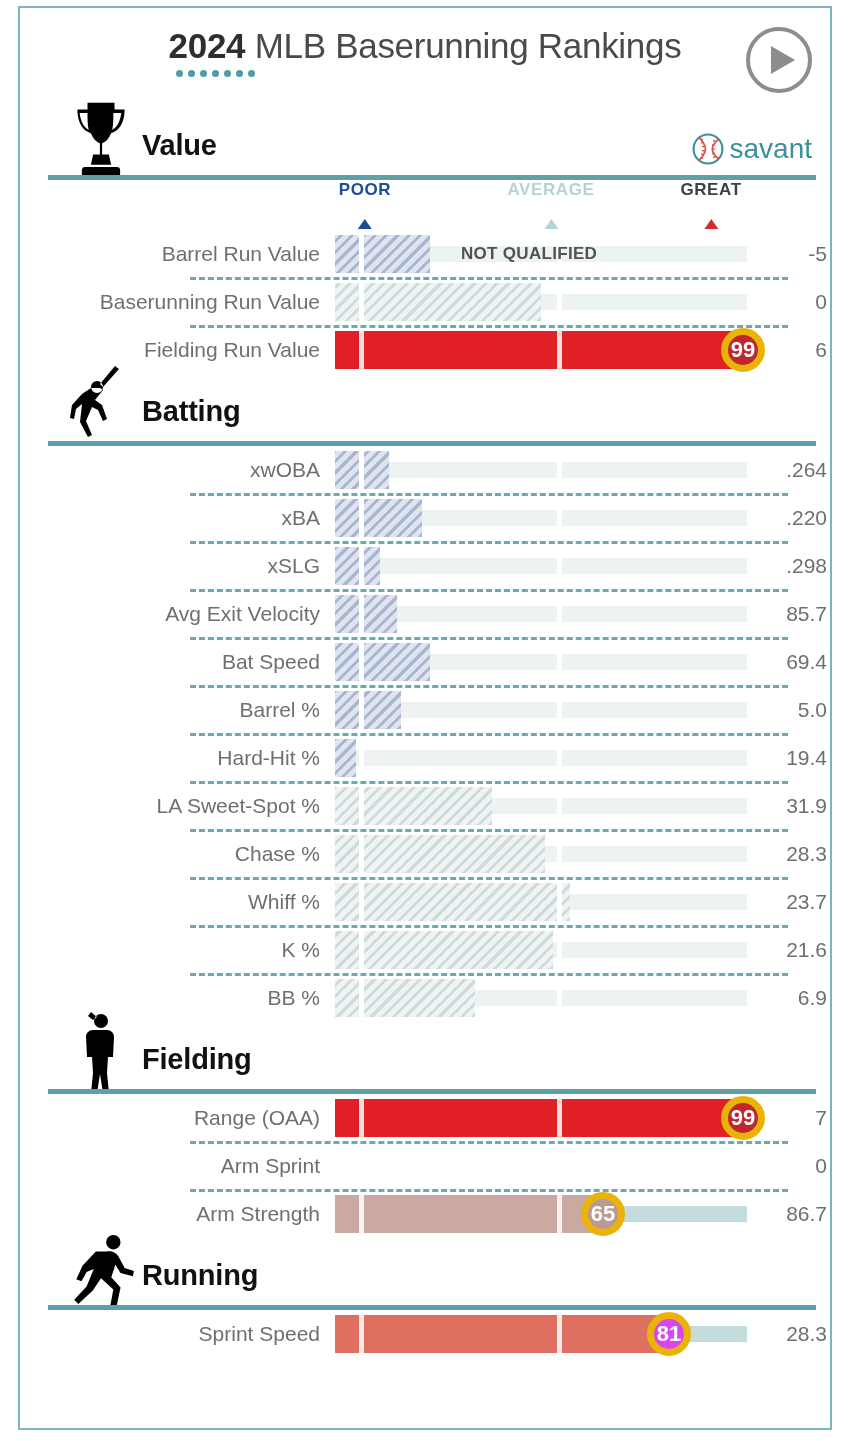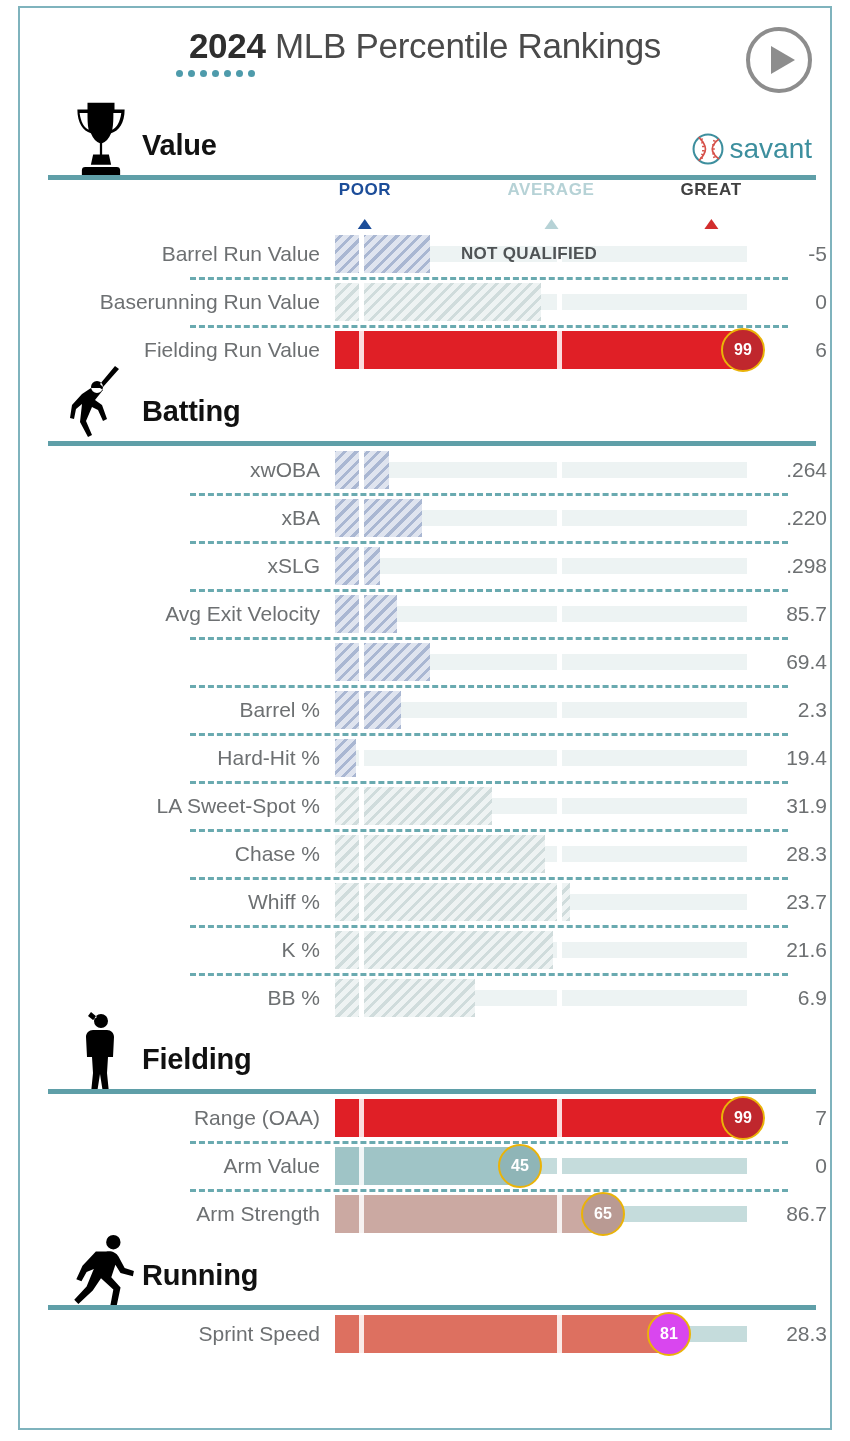--- a/index.html
+++ b/index.html
@@ -251,24 +251,24 @@
   .row .fill.hatch-gray .gap2 { background: #ffffff; opacity: 1; }
 
   .row .bubble {
     position: absolute;
     top: 50%;
     width: 44px;
     height: 44px;
     margin-top: -22px;
     margin-left: -22px;
     border-radius: 50%;
-    border: 2px solid #eab308;
+    border: 7px solid #eab308;
     box-sizing: border-box;
     color: #ffffff;
-    font-size: 16px;
+    font-size: 22px;
     font-weight: 700;
     display: flex;
     align-items: center;
     justify-content: center;
   }
   .row .val {
     position: absolute;
     left: 737px;
     width: 70px;
     top: 50%;
@@ -297,21 +297,21 @@
 </style>
 </head>
 <body>
 
 <div id="page">
   <div class="card">
 
     <div class="header">
       <div class="title-wrap">
         <div class="title">
-          <span class="year">2024</span><span class="rest"> MLB Percentile Rankings</span>
+          <span class="year">2024</span><span class="rest"> MLB Baserunning Rankings</span>
         </div>
       </div>
       <div class="dots">
         <span></span>
         <span></span>
         <span></span>
         <span></span>
         <span></span>
         <span></span>
         <span></span>
@@ -462,20 +462,21 @@
                 </div>
                 <div class="fill hatch-blue" style="width:62px">
                   <div class="gap1"></div>
                   <div class="gap2"></div>
                 </div>
               </div>
               <div class="val">85.7</div>
             </div>
             <div class="divider" style="top: 191px;"></div>
             <div class="row">
+              <div class="name">Bat Speed</div>
               <div class="track">
                 <div class="trackbg ">
                   <div class="gap1"></div>
                   <div class="gap2"></div>
                 </div>
                 <div class="fill hatch-blue" style="width:95px">
                   <div class="gap1"></div>
                   <div class="gap2"></div>
                 </div>
               </div>
@@ -487,21 +488,21 @@
               <div class="track">
                 <div class="trackbg ">
                   <div class="gap1"></div>
                   <div class="gap2"></div>
                 </div>
                 <div class="fill hatch-blue" style="width:66px">
                   <div class="gap1"></div>
                   <div class="gap2"></div>
                 </div>
               </div>
-              <div class="val">2.3</div>
+              <div class="val">5.0</div>
             </div>
             <div class="divider" style="top: 287px;"></div>
             <div class="row">
               <div class="name">Hard-Hit %</div>
               <div class="track">
                 <div class="trackbg ">
                   <div class="gap1"></div>
                   <div class="gap2"></div>
                 </div>
                 <div class="fill hatch-blue" style="width:21px">
@@ -609,32 +610,21 @@
                 <div class="fill" style="width:408px;background:#e01f26">
                   <div class="gap1"></div>
                   <div class="gap2"></div>
                 </div>
                 <div class="bubble" style="left:408px;background:#c0272d">99</div>
               </div>
               <div class="val">7</div>
             </div>
             <div class="divider" style="top: 47px;"></div>
             <div class="row">
-              <div class="name">Arm Value</div>
-              <div class="track">
-                <div class="trackbg colored">
-                  <div class="gap1"></div>
-                  <div class="gap2"></div>
-                </div>
-                <div class="fill" style="width:185px;background:#9fc4c6">
-                  <div class="gap1"></div>
-                  <div class="gap2"></div>
-                </div>
-                <div class="bubble" style="left:185px;background:#8fb5b7">45</div>
-              </div>
+              <div class="name">Arm Sprint</div>
               <div class="val">0</div>
             </div>
             <div class="divider" style="top: 95px;"></div>
             <div class="row">
               <div class="name">Arm Strength</div>
               <div class="track">
                 <div class="trackbg colored">
                   <div class="gap1"></div>
                   <div class="gap2"></div>
                 </div>

